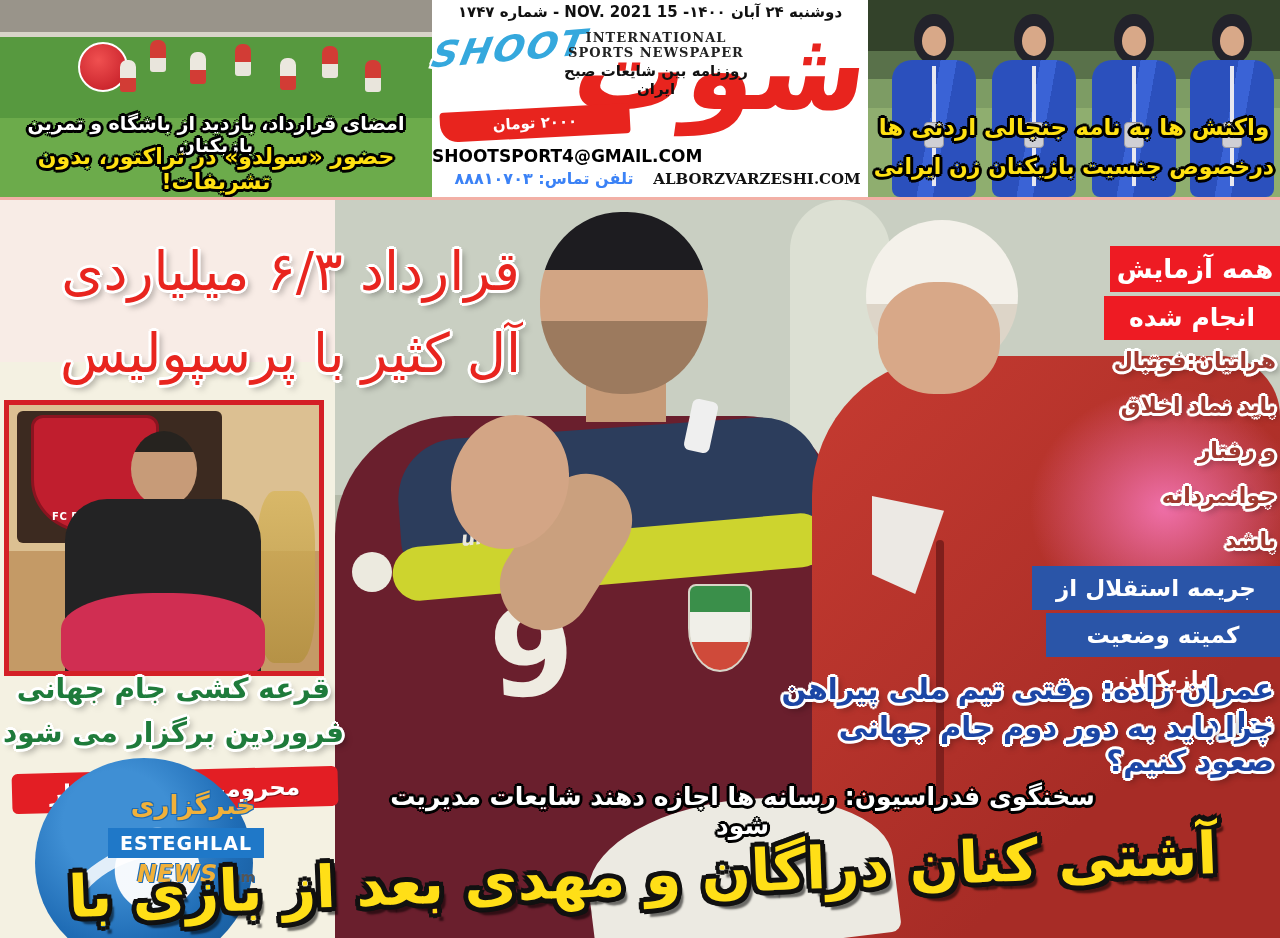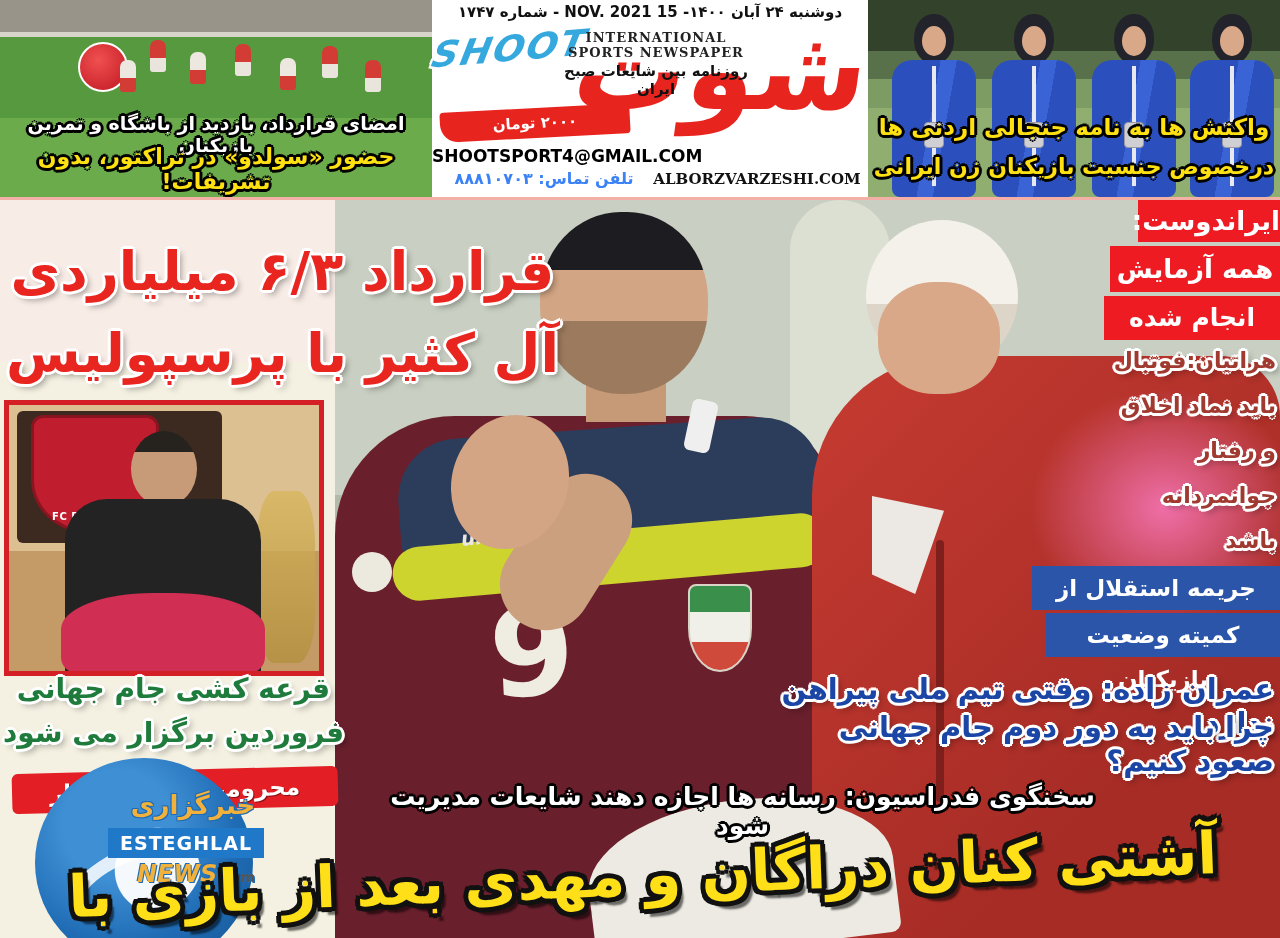--- a/index.html
+++ b/index.html
@@ -90,21 +90,21 @@
   .cCollar{left:872px;top:296px;width:72px;height:98px;background:#ece9e4;
     clip-path:polygon(0 0,100% 15%,60% 100%,0 80%);}
   .cZip{left:936px;top:340px;width:8px;height:262px;background:#7e1f1c;border-radius:4px;}
   .pinkBlob{left:1030px;top:188px;width:270px;height:240px;
     background:radial-gradient(closest-side,#ef6fa8,rgba(239,111,168,0));}
   .whiteCloth{left:588px;top:600px;width:306px;height:150px;background:#eceae2;
     border-radius:50% 50% 10px 10px;transform:rotate(-7deg);}
   
   .kicker{left:0;top:0;width:530px;height:34px;background:#050505;color:#fff;z-index:3;
     font-size:22px;font-weight:900;text-align:center;line-height:33px;}
-  .hl{left:0;width:565px;text-align:center;font-weight:700;font-size:54px;color:#e8251f;z-index:3;line-height:80px;}
+  .hl{left:8px;width:565px;text-align:center;font-weight:400;font-size:54px;color:#e8251f;z-index:3;line-height:80px;}
   .hl1{top:32px;} .hl2{top:114px;}
   .card{left:4px;top:200px;width:310px;height:266px;border:5px solid #d41f26;z-index:3;overflow:hidden;
     background:linear-gradient(#dcc092 0 55%,#c49a66 55%);}
   .cardFrame{position:absolute;left:8px;top:6px;width:205px;height:132px;background:#3c2a20;border-radius:6px;}
   .cardCrest{position:absolute;left:22px;top:10px;width:122px;height:112px;background:#c01e2e;
     border:3px solid #8a1420;border-radius:12px 12px 45% 45%;}
   .cardCrest span{position:absolute;left:0;bottom:8px;width:100%;text-align:center;color:#fff;
     font-size:10px;font-weight:900;direction:ltr;letter-spacing:.5px;}
   .cardHead{position:absolute;left:122px;top:26px;width:66px;height:76px;border-radius:50%;
     background:linear-gradient(#26231f 0 28%,#c79b78 28%);}
@@ -269,21 +269,20 @@
 
     <div class="abs wm">
       <div class="wmBall"></div>
       <div class="wmFa">خبرگزاری</div>
       <div class="wmName">ESTEGHLAL</div>
       <div class="wmNews">
         <span>NEWS</span><span class="com">.com</span>
       </div>
     </div>
 
-    <div class="redbox rb1">ایراندوست:</div>
     <div class="redbox rb2">همه آزمایش ها</div>
     <div class="redbox rb3">انجام شده است</div>
 
     <div class="heratian sw">
       <div>هراتیان:فوتبال</div>
       <div>باید نماد اخلاق</div>
       <div>و رفتار</div>
       <div>جوانمردانه</div>
       <div>باشد</div>
     </div>

